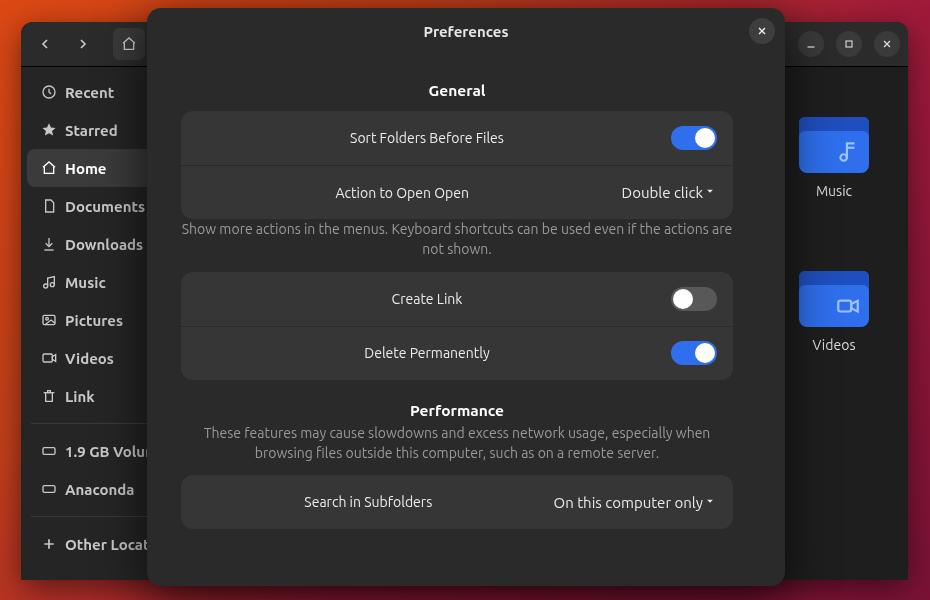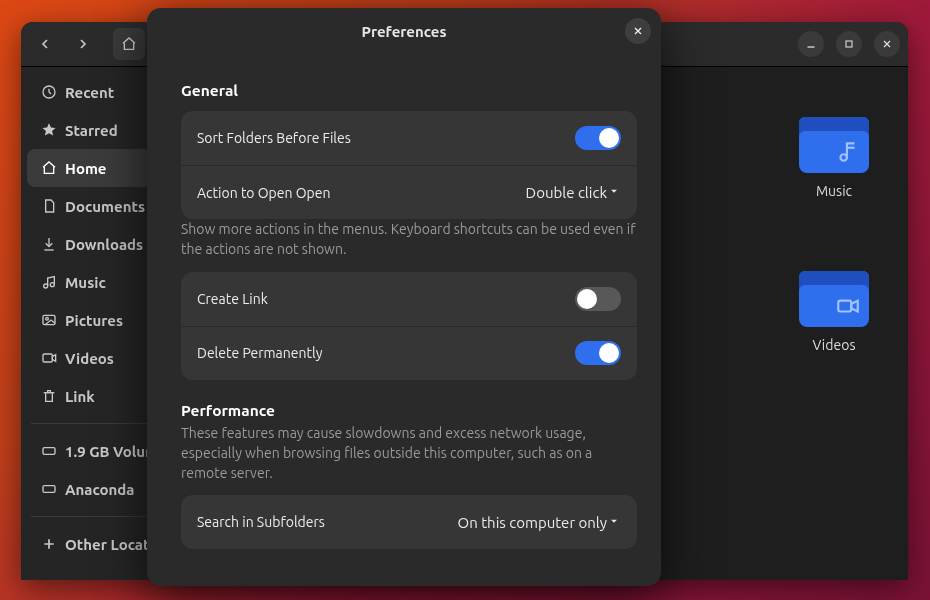--- a/index.html
+++ b/index.html
@@ -42,31 +42,31 @@
   .folder-cell{width:100px;text-align:center;}
   .folder-icon{width:70px;height:56px;margin:0 auto 10px;
     background:#2f6fed;border-radius:6px 6px 8px 8px;position:relative;
     box-shadow:inset 0 14px 0 #1f4fbf;}
   .folder-glyph{position:absolute;right:8px;bottom:6px;}
   .folder-glyph svg{width:26px;height:26px;stroke:#9ec3ff;fill:none;stroke-width:2;}
   .folder-title{font-size:14px;}
 
   
   .dialog{
-    position:absolute;left:147px;top:8px;width:514px;height:578px;
+    position:absolute;left:147px;top:8px;width:638px;height:578px;
     background:#2a2a2a;border-radius:14px;color:#e6e6e6;
     box-shadow:0 12px 50px rgba(0,0,0,.7);
     display:flex;flex-direction:column;
   }
   .dlg-header{height:46px;display:flex;align-items:center;justify-content:center;
     position:relative;font-weight:600;font-size:15px;}
   .dlg-close{position:absolute;right:10px;top:10px;width:26px;height:26px;border-radius:50%;
     background:#3e3e3e;display:flex;align-items:center;justify-content:center;}
   .dlg-close svg{width:12px;height:12px;color:#eee;}
-  .dlg-body{flex:1;overflow:auto;padding:6px 24px 0 34px;}
+  .dlg-body{flex:1;overflow:auto;padding:6px 52px 0 34px;text-align:center;}
   .section-title{font-weight:600;font-size:15.5px;margin:22px 0 4px;color:#fff;}
   .section-sub{font-size:14px;color:#9a9a9a;line-height:1.45;margin-bottom:4px;}
   .group{background:#363636;border-radius:12px;margin-top:12px;overflow:hidden;}
   .row{display:flex;align-items:center;padding:14px 16px;min-height:54px;gap:14px;
     border-top:1px solid #2a2a2a;}
   .row:first-child{border-top:0;}
   .row-label{flex:1;font-size:14px;color:#ececec;}
   .dropdown{display:flex;align-items:center;color:#eaeaea;font-size:15px;}
   .dropdown svg{width:14px;height:14px;}
   .toggle{width:46px;height:24px;border-radius:12px;position:relative;}

